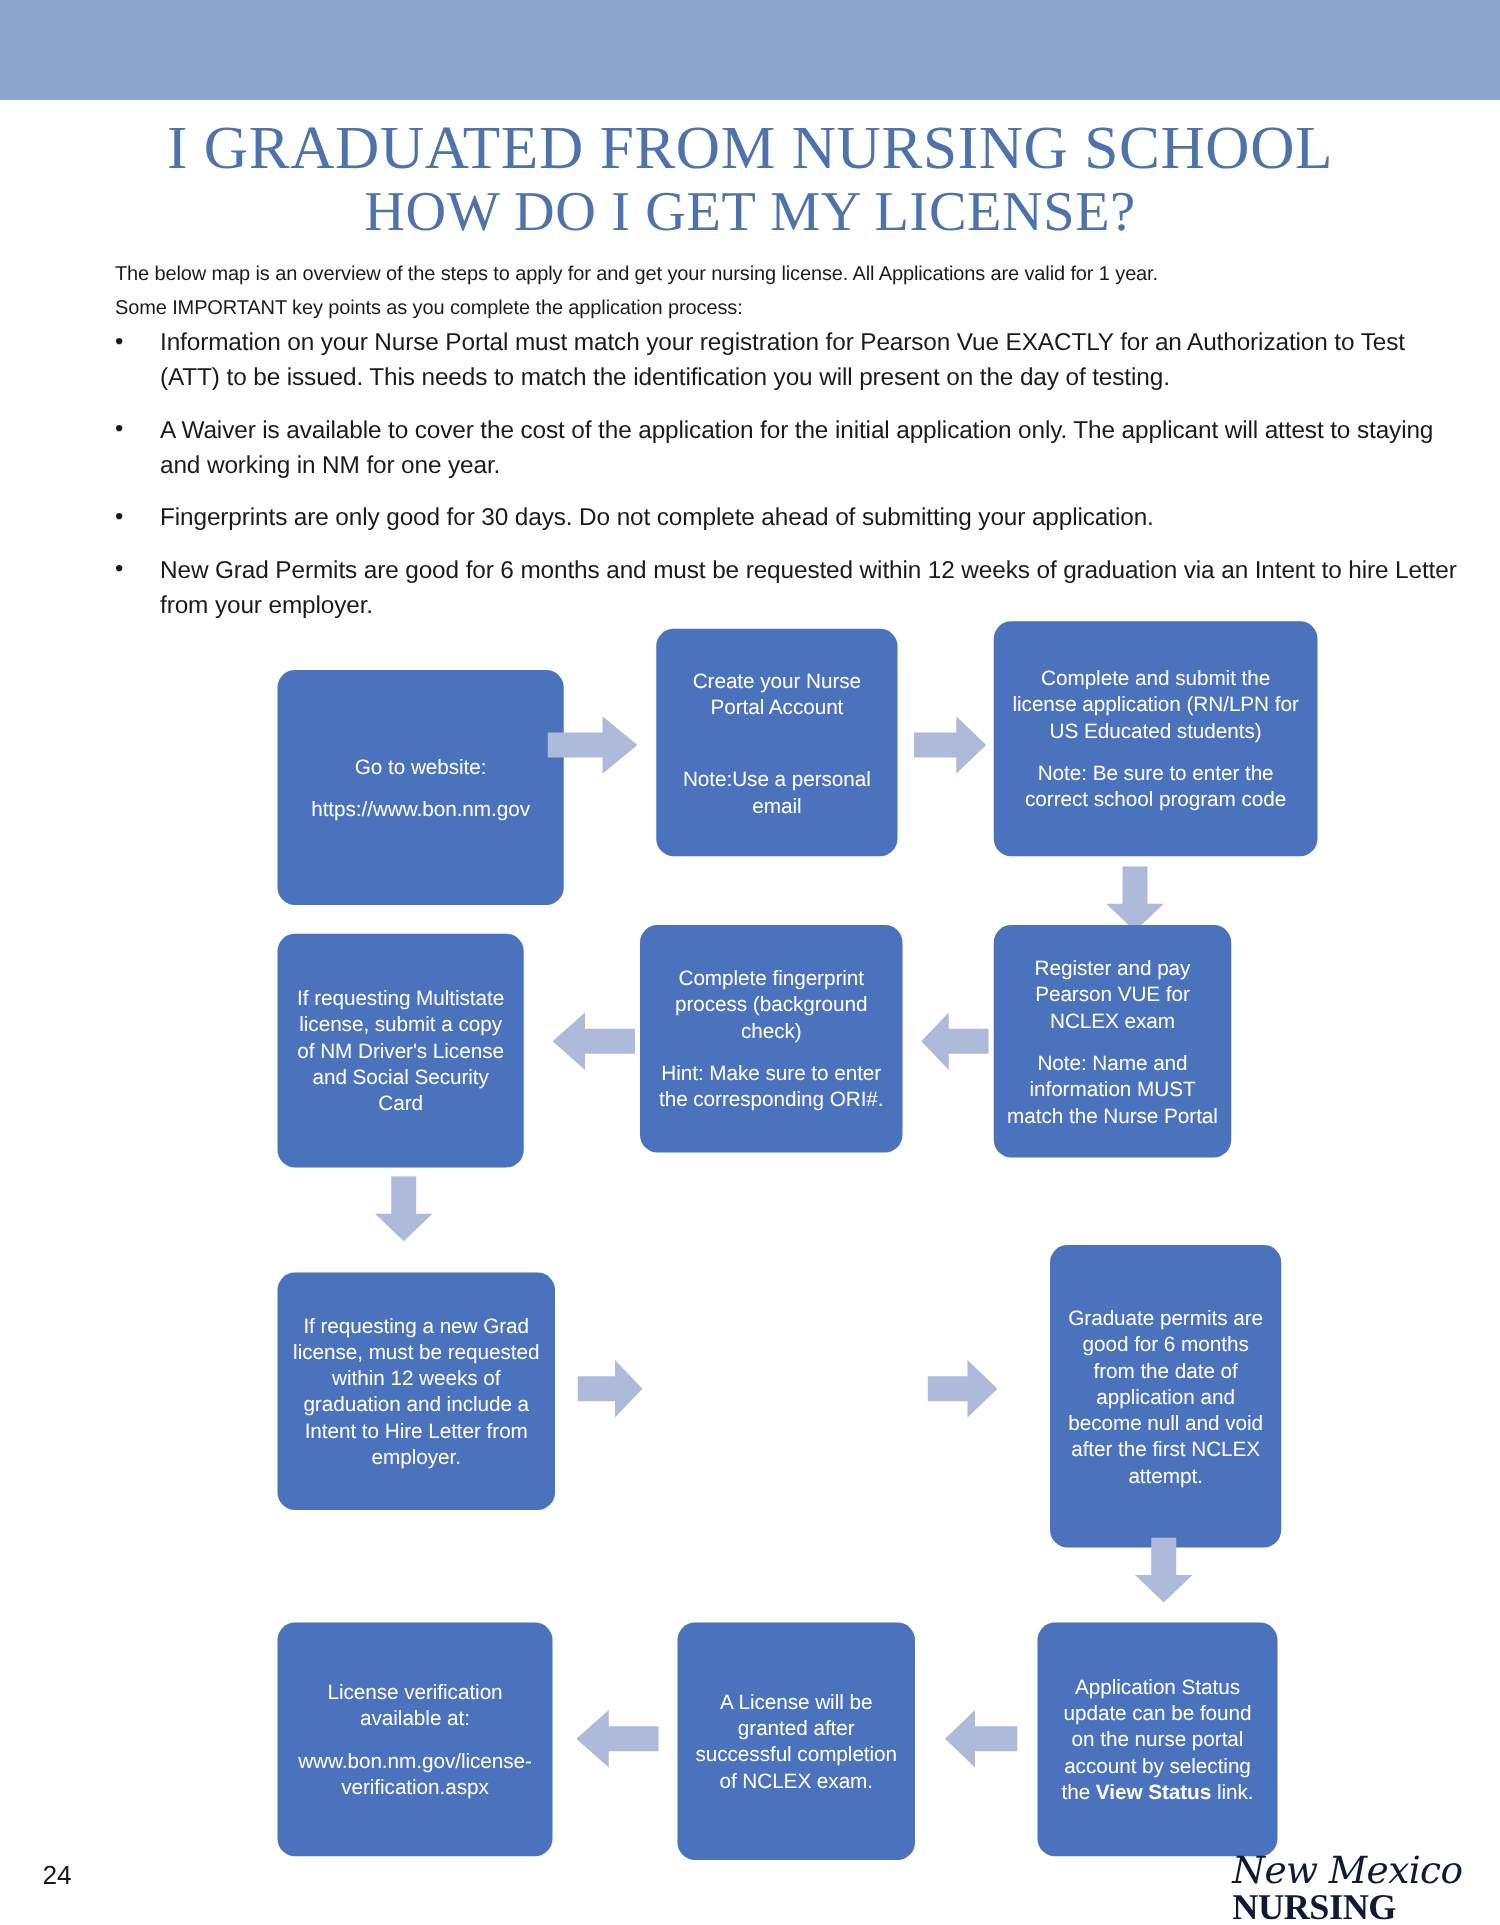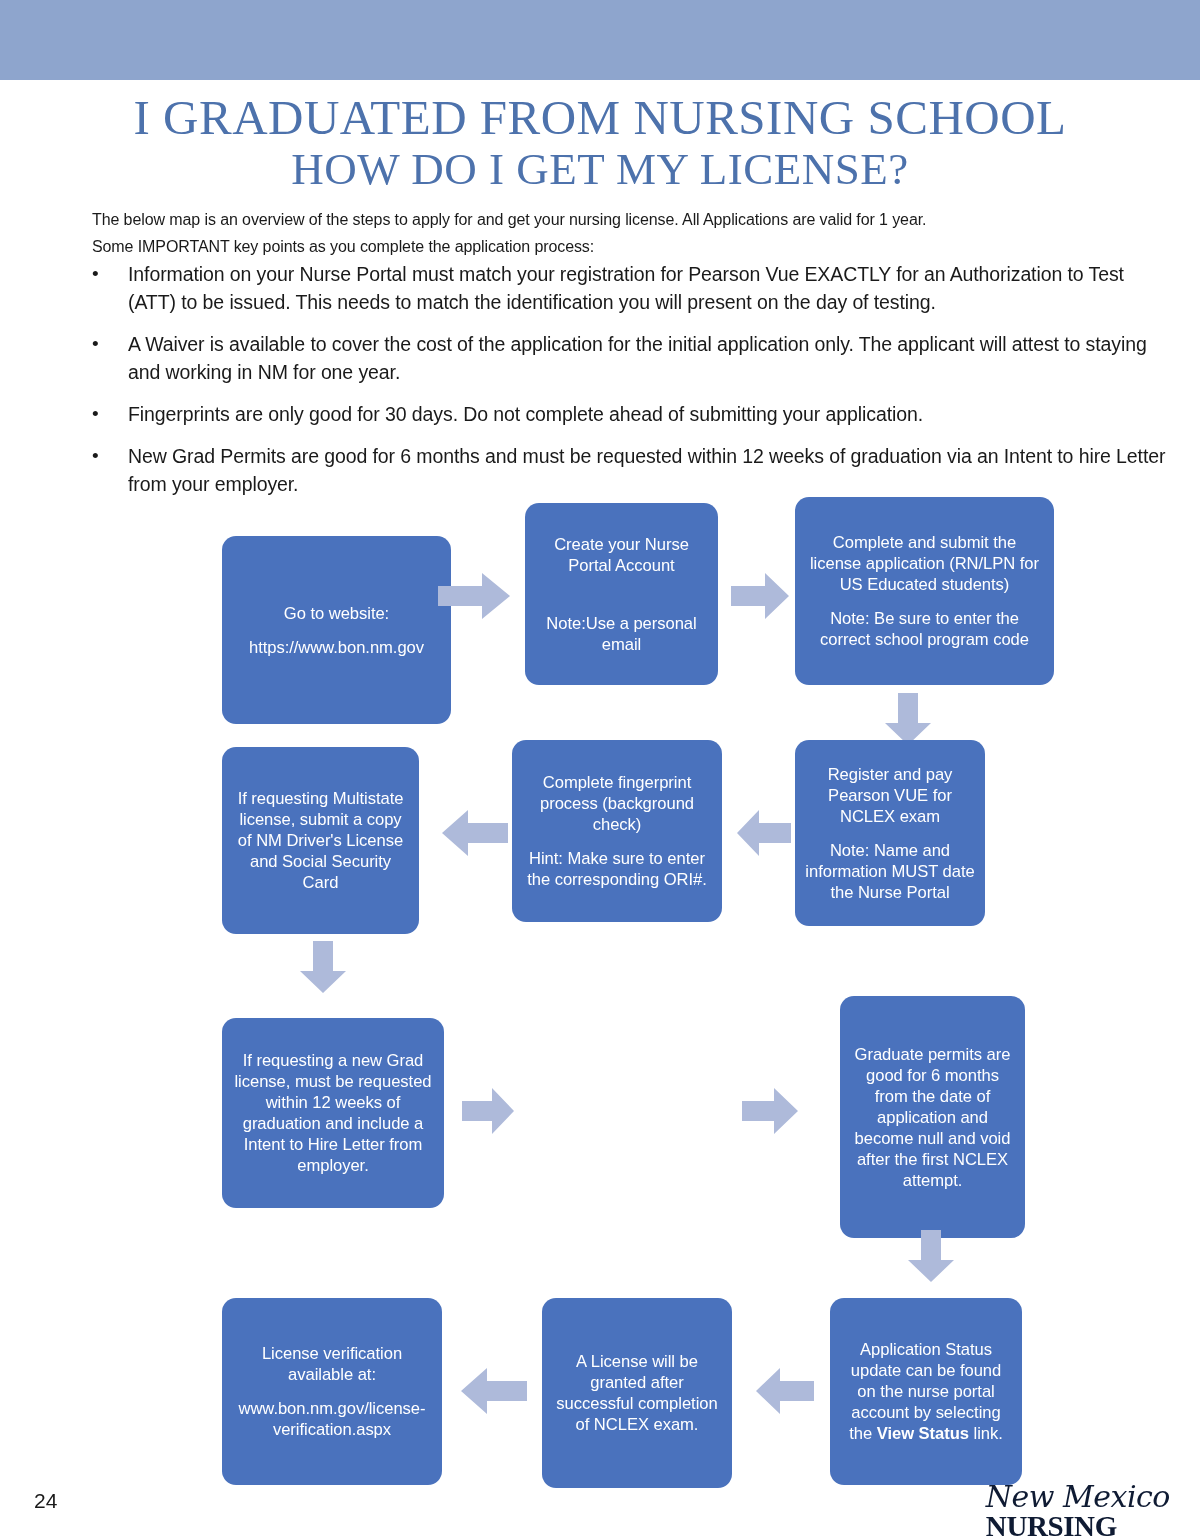--- a/index.html
+++ b/index.html
@@ -233,21 +233,21 @@
   </div>
 
   <div class="arrow" style="left:885px; top:693px;">
     <svg width="46" height="52" viewBox="0 0 46 52">
       <polygon points="13,0 33,0 33,30 46,30 23,52 0,30 13,30" fill="#aebada"></polygon>
     </svg>
   </div>
 
   <div class="fc-box" style="left:795px; top:740px; width:190px; height:186px;">
     <p>Register and pay Pearson VUE for NCLEX exam</p>
-    <p>Note: Name and information MUST date the Nurse Portal</p>
+    <p>Note: Name and information MUST match the Nurse Portal</p>
   </div>
 
   <div class="arrow" style="left:737px; top:810px;">
     <svg width="54" height="46" viewBox="0 0 54 46">
       <polygon points="54,13 22,13 22,0 0,23 22,46 22,33 54,33" fill="#aebada"></polygon>
     </svg>
   </div>
 
   <div class="fc-box" style="left:512px; top:740px; width:210px; height:182px;">
     <p>Complete fingerprint process (background check)</p>

